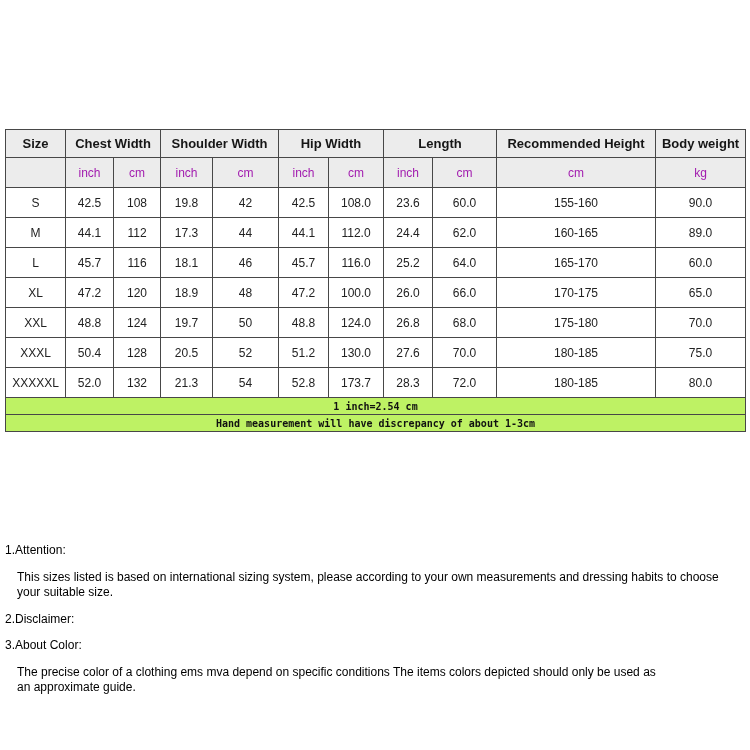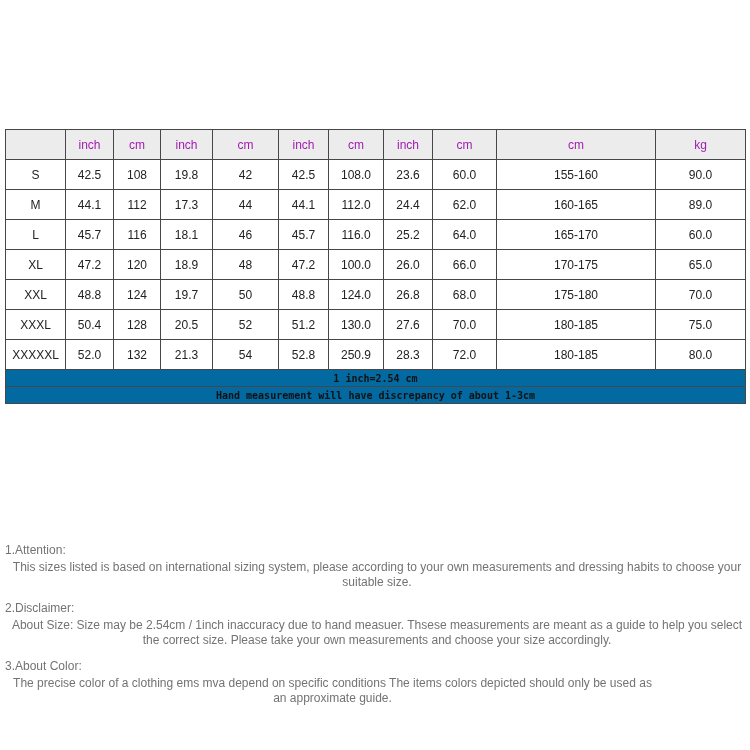--- a/index.html
+++ b/index.html
@@ -50,21 +50,21 @@
     height: 29px;
     font-size: 12px;
     background: #ffffff;
     color: #222222;
   }
   tfoot td {
     height: 16px;
     font-size: 10px;
     font-family: "DejaVu Sans Mono", monospace;
     font-weight: bold;
-    background: #0369a1;
+    background: #bef264;
     color: #111111;
   }
   
   col.c-size   { width: 60px; }
   col.c-ch-in  { width: 48px; }
   col.c-ch-cm  { width: 47px; }
   col.c-sh-in  { width: 52px; }
   col.c-sh-cm  { width: 66px; }
   col.c-hip-in { width: 50px; }
   col.c-hip-cm { width: 55px; }
@@ -74,31 +74,30 @@
   col.c-weight { width: 90px; }
 
   
   .notes {
     position: absolute;
     left: 5px;
     top: 543px;
     width: 744px;
     font-size: 12px;
     line-height: 15px;
-    color: #737373;
+    color: #000000;
   }
   .note {
     margin-bottom: 11px;
   }
   .note-heading {
     margin-bottom: 2px;
   }
   .note-body {
-    margin: 0;
-    text-align: center;
+    margin: 12px;
   }
   .note-body.narrow {
     max-width: 655px;
   }
 </style>
 </head>
 <body>
 
 <table class="size-chart">
   <colgroup>
@@ -108,20 +107,29 @@
     <col class="c-sh-in">
       <col class="c-sh-cm">
       <col class="c-hip-in">
     <col class="c-hip-cm">
       <col class="c-len-in">
       <col class="c-len-cm">
     <col class="c-height">
       <col class="c-weight">
   </colgroup>
   <thead>
+    <tr class="main-header">
+      <th>Size</th>
+      <th colspan="2">Chest Width</th>
+      <th colspan="2">Shoulder Width</th>
+      <th colspan="2">Hip Width</th>
+      <th colspan="2">Length</th>
+      <th>Recommended Height</th>
+      <th>Body weight</th>
+    </tr>
     <tr class="unit-header">
       <th></th>
       <th>inch</th>
       <th>cm</th>
       <th>inch</th>
       <th>cm</th>
       <th>inch</th>
       <th>cm</th>
       <th>inch</th>
       <th>cm</th>
@@ -208,21 +216,21 @@
         <td>180-185</td>
         <td>75.0</td>
       </tr>
       <tr>
         <td>XXXXXL</td>
         <td>52.0</td>
         <td>132</td>
         <td>21.3</td>
         <td>54</td>
         <td>52.8</td>
-        <td>250.9</td>
+        <td>173.7</td>
         <td>28.3</td>
         <td>72.0</td>
         <td>180-185</td>
         <td>80.0</td>
       </tr>
     </tbody>
   <tfoot>
     <tr>
       <td colspan="11">1 inch=2.54 cm</td>
     </tr>
@@ -232,19 +240,18 @@
   </tfoot>
 </table>
 
 <div class="notes">
   <div class="note">
     <div class="note-heading">1.Attention:</div>
     <p class="note-body">This sizes listed is based on international sizing system, please according to your own measurements and dressing habits to choose your suitable size.</p>
   </div>
   <div class="note">
     <div class="note-heading">2.Disclaimer:</div>
-    <p class="note-body">About Size: Size may be 2.54cm / 1inch inaccuracy due to hand measuer. Thsese measurements are meant as a guide to help you select the correct size. Please take your own measurements and choose your size accordingly.</p>
   </div>
   <div class="note">
     <div class="note-heading">3.About Color:</div>
     <p class="note-body narrow">The precise color of a clothing ems mva depend on specific conditions The items colors depicted should only be used as an approximate guide.</p>
   </div>
 </div>
 
 </body></html>

